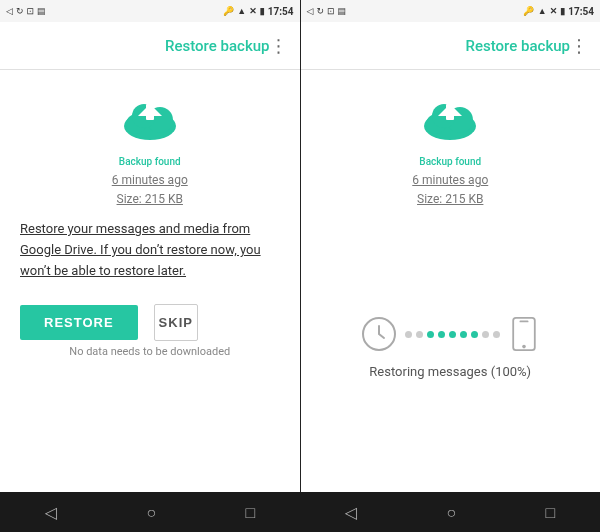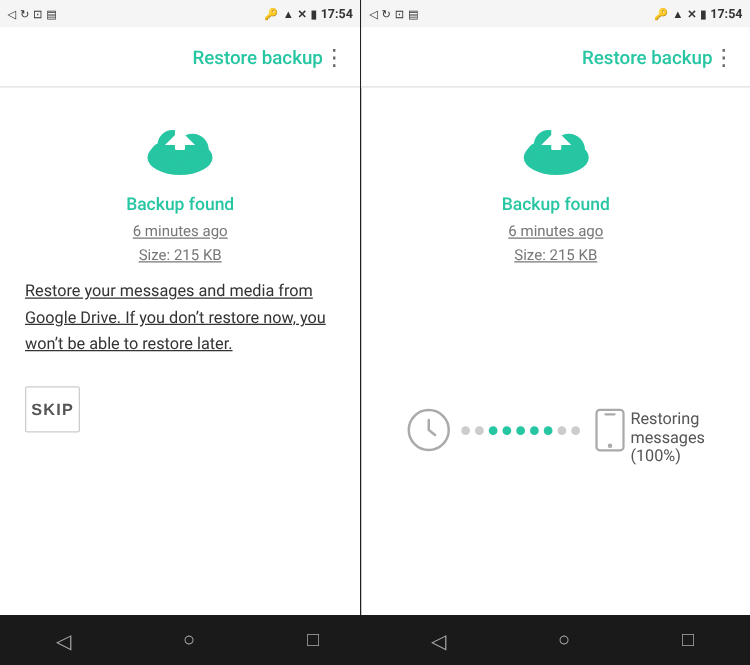--- a/index.html
+++ b/index.html
@@ -98,21 +98,21 @@
     .cloud-icon-wrap {
       margin-top: 8px;
       margin-bottom: 8px;
     }
     .cloud-icon-svg {
       width: 60px;
       height: 50px;
     }
 
     .backup-found {
-      font-size: 14px;
+      font-size: 10px;
       color: #26c6a2;
       font-weight: 500;
       margin-bottom: 4px;
     }
     .backup-meta {
       font-size: 12px;
       color: #777;
       text-align: center;
       line-height: 1.6;
       margin-bottom: 10px;
@@ -125,21 +125,21 @@
       text-align: left;
       width: 100%;
       margin-bottom: 10px;
       text-decoration: underline;
     }
 
     
     .progress-area {
       flex: 1;
       display: flex;
-      flex-direction: row;
+      flex-direction: column;
       align-items: center;
       justify-content: center;
       padding: 0 16px 16px;
     }
     .progress-row {
       display: flex;
       align-items: center;
       gap: 8px;
       margin-bottom: 12px;
       width: 100%;
@@ -263,22 +263,24 @@
 
       <div class="backup-found">Backup found</div>
       <div class="backup-meta">
         <div>6 minutes ago</div>
         <div>Size: 215 KB</div>
       </div>
 
       <div class="restore-message">Restore your messages and media from Google Drive. If you don’t restore now, you won’t be able to restore later.</div>
 
       <div class="actions">
+        <button class="btn-restore">RESTORE</button>
         <button class="btn-skip">SKIP</button>
       </div>
+      <div class="no-download">No data needs to be downloaded</div>
     </div>
   </div>
 
   <div class="phone-screen">
 
     <div class="status-bar">
       <div class="status-bar-left">
         <span class="sb-icon">◁</span>
         <span class="sb-icon">↻</span>
         <span class="sb-icon">⊡</span>

